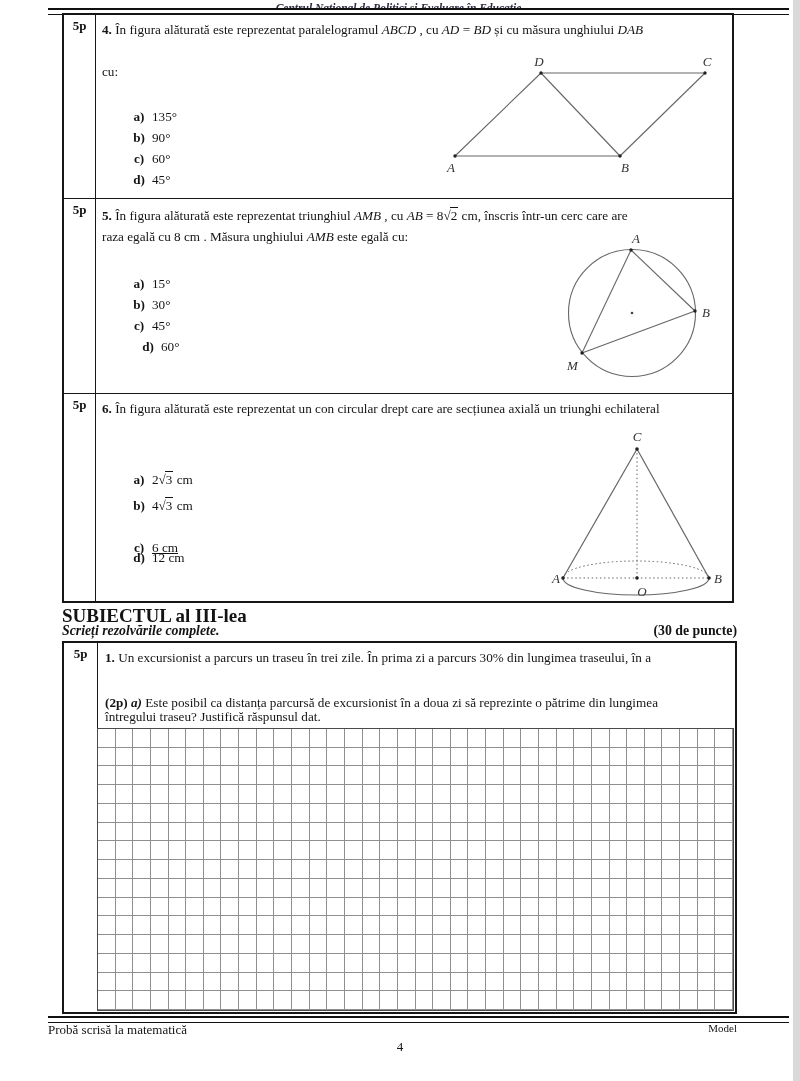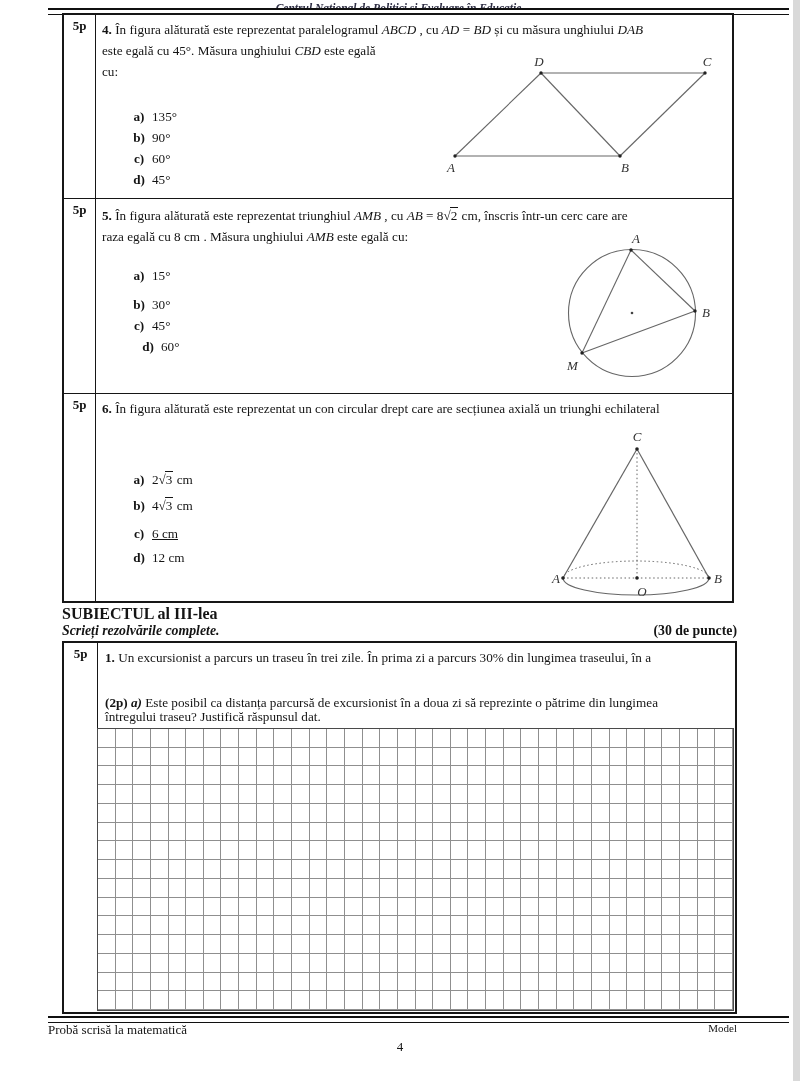--- a/index.html
+++ b/index.html
@@ -22,21 +22,21 @@
   .cell{flex:1;position:relative;}
   .pline{position:absolute;left:6px;white-space:nowrap;height:21px;line-height:21px;}
   .opt{position:absolute;left:30px;white-space:nowrap;text-align:center;}
   .opt .lab{display:inline-block;width:26px;font-weight:bold;}
   .sqrt-v{border-top:1.1px solid #141414;padding:0 1px;}
   .rad{letter-spacing:-1px;}
   
   svg text{font-family:"Liberation Serif",serif;font-style:italic;font-size:13px;fill:#333;}
   .fig line,.fig path,.fig ellipse,.fig circle.outline{stroke:#666;fill:none;}
   
-  .s3-title{left:62px;top:605px;font-weight:bold;font-size:16px;}
+  .s3-title{left:62px;top:605px;font-weight:bold;font-size:19px;}
   .s3-sub{left:62px;top:623px;font-weight:bold;font-style:italic;font-size:13.8px;}
   .s3-pts{top:623px;right:63px;font-weight:bold;font-size:13.8px;}
   .s3-table{left:62px;top:641px;width:675px;height:373px;border:2px solid #161616;
         box-sizing:border-box;position:absolute;}
   .s3-ptscell{position:absolute;left:0;top:0;width:33px;text-align:center;
         font-weight:bold;padding-top:3px;font-size:13px;}
   .s3-sep{position:absolute;left:33px;top:0;width:1.3px;height:85px;background:#161616;}
   .s3-line{position:absolute;left:41px;white-space:nowrap;height:21px;line-height:21px;}
   
   .grid{position:absolute;left:33px;top:85px;width:637px;height:283px;
@@ -59,48 +59,47 @@
     <span>Centrul Național de Politici și Evaluare în Educație</span>
   </div>
   <div class="abs dbl-rule"></div>
 
   <div class="abs mc-table">
 
     <div class="mc-row b" style="height:184px;">
       <div class="pts">5p</div>
       <div class="cell">
         <div class="pline" style="top:4px;"><span style="font-weight: bold;">4. </span><span>În figura alăturată este reprezentat paralelogramul </span><span style="font-style: italic;">ABCD</span><span> , cu </span><span style="font-style: italic;">AD</span><span> = </span><span style="font-style: italic;">BD</span><span> și cu măsura unghiului </span><span style="font-style: italic;">DAB</span></div>
-        <div class="pline" style="top:25px;"><span>este egală cu 45°. Măsura unghiului </span><span style="font-style: italic;">CBD</span><span> este egală</span></div>
         <div class="pline" style="top:46px;"><span>cu:</span></div>
         <div class="opt" style="top:94px;"><span class="lab">a)</span><span><span>135°</span></span></div>
         <div class="opt" style="top:115px;"><span class="lab">b)</span><span><span>90°</span></span></div>
         <div class="opt" style="top:136px;"><span class="lab">c)</span><span><span>60°</span></span></div>
         <div class="opt" style="top:157px;"><span class="lab">d)</span><span><span>45°</span></span></div>
       </div>
     </div>
 
     <div class="mc-row b" style="height:195px;">
       <div class="pts">5p</div>
       <div class="cell">
         <div class="pline" style="top:6px;"><span style="font-weight: bold;">5. </span><span>În figura alăturată este reprezentat  triunghiul </span><span style="font-style: italic;">AMB</span><span> , cu </span><span style="font-style: italic;">AB</span><span> = 8</span><span><span class="rad">√</span><span class="sqrt-v">2</span></span><span> cm, înscris într-un cerc care are</span></div>
         <div class="pline" style="top:27px;"><span>raza egală cu 8 cm . Măsura unghiului </span><span style="font-style: italic;">AMB</span><span> este egală cu:</span></div>
-        <div class="opt" style="top:69px;"><span class="lab">a)</span><span><span>15°</span></span></div>
+        <div class="opt" style="top:77px;"><span class="lab">a)</span><span><span>15°</span></span></div>
         <div class="opt" style="top:98px;"><span class="lab">b)</span><span><span>30°</span></span></div>
         <div class="opt" style="top:119px;"><span class="lab">c)</span><span><span>45°</span></span></div>
         <div class="opt" style="top:140px;margin-left:9px;"><span class="lab">d)</span><span><span>60°</span></span></div>
       </div>
     </div>
 
     <div class="mc-row" style="flex:1;">
       <div class="pts">5p</div>
       <div class="cell">
         <div class="pline" style="top:4px;"><span style="font-weight: bold;">6. </span><span>În figura alăturată este reprezentat un con circular drept care are secțiunea axială un triunghi echilateral</span></div>
         <div class="opt" style="top:78px;"><span class="lab">a)</span><span><span>2</span><span><span class="rad">√</span><span class="sqrt-v">3</span></span><span> cm</span></span></div>
         <div class="opt" style="top:104px;"><span class="lab">b)</span><span><span>4</span><span><span class="rad">√</span><span class="sqrt-v">3</span></span><span> cm</span></span></div>
-        <div class="opt" style="top:132px;text-decoration:underline;"><span class="lab">c)</span><span><span>6 cm</span></span></div>
+        <div class="opt" style="top:146px;text-decoration:underline;"><span class="lab">c)</span><span><span>6 cm</span></span></div>
         <div class="opt" style="top:156px;"><span class="lab">d)</span><span><span>12 cm</span></span></div>
       </div>
     </div>
   </div>
 
   <svg class="abs fig" style="left:437px;top:53px;" width="290" height="128" viewBox="0 0 290 128">
     <line x1="18" y1="103" x2="183" y2="103" stroke-width="1.1"></line>
     <line x1="104" y1="20" x2="268" y2="20" stroke-width="1.1"></line>
     <line x1="18" y1="103" x2="104" y2="20" stroke-width="1.1"></line>
     <line x1="183" y1="103" x2="268" y2="20" stroke-width="1.1"></line>

